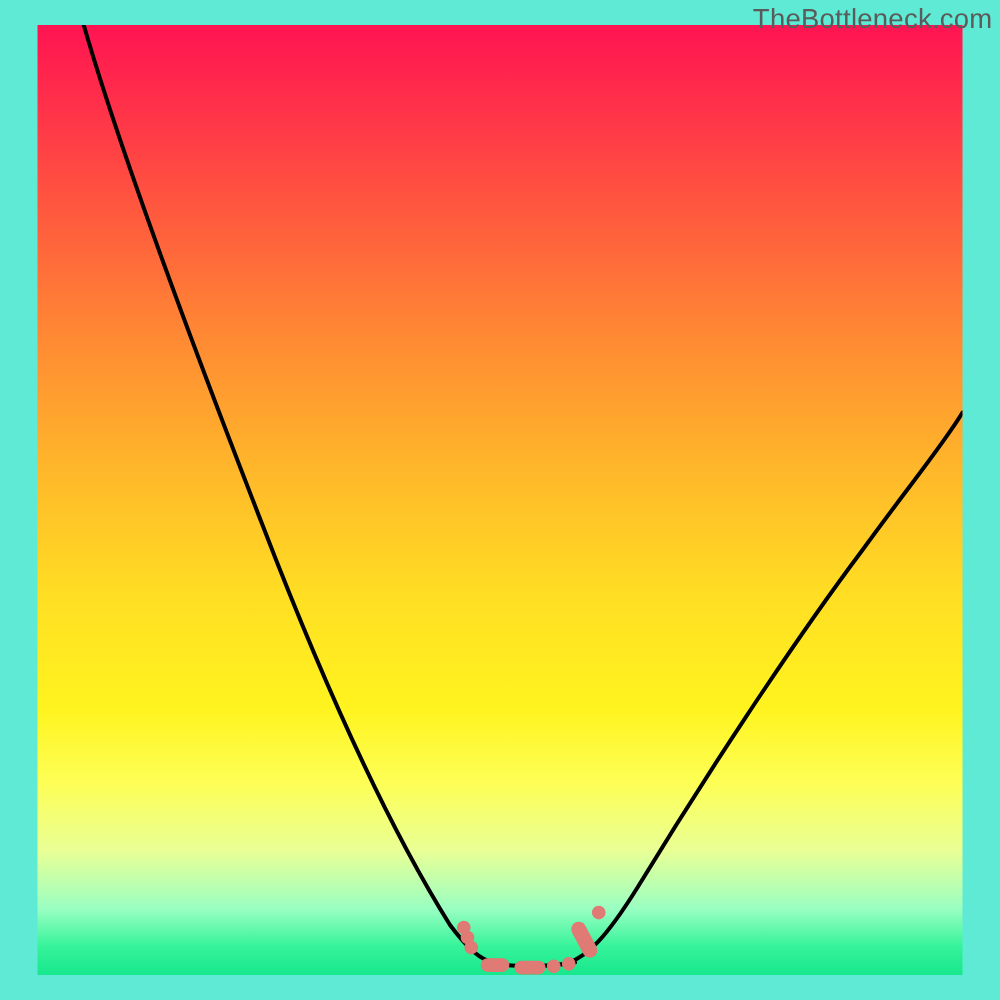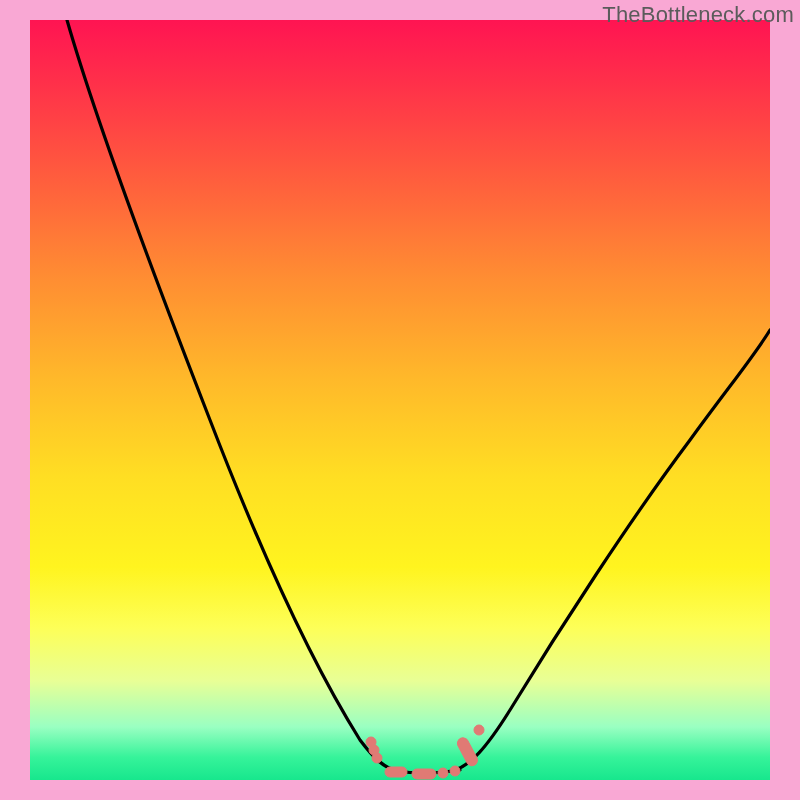--- a/index.html
+++ b/index.html
@@ -8,21 +8,21 @@
     width: 800px;
     height: 800px;
     background: #000;
     overflow: hidden;
     font-family: Arial, Helvetica, sans-serif;
   }
   .frame {
     position: relative;
     width: 800px;
     height: 800px;
-    background: #f9a8d4;
+    background: #5eead4;
   }
   .plot-area {
     position: absolute;
     left: 30px;
     top: 20px;
     width: 740px;
     height: 760px;
     background: linear-gradient(
       to bottom,
       #ff1452 0%,

